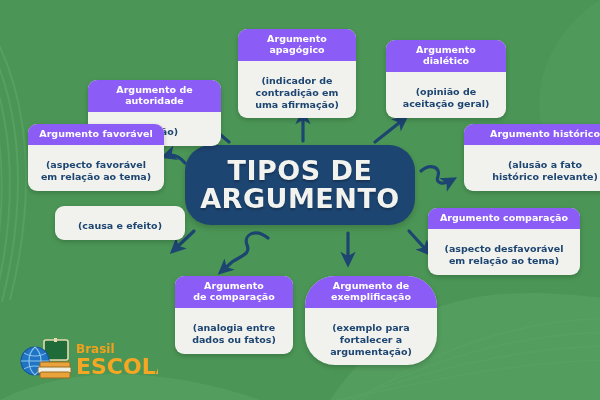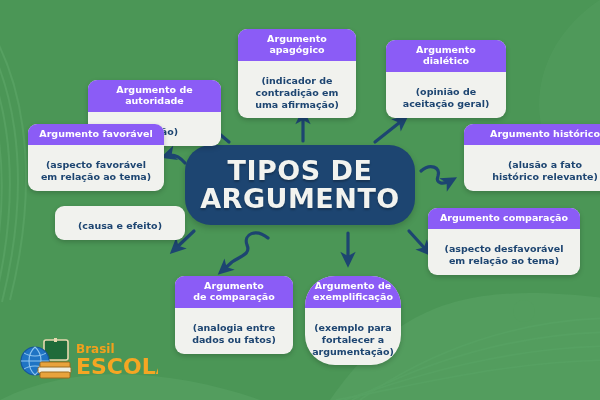--- a/index.html
+++ b/index.html
@@ -90,21 +90,21 @@
 
   
   #node-autoridade     { left: 88px;  top: 40px;  width: 133px; margin-top: 40px; }
   #node-apagogico      { left: 238px; top: 29px;  width: 118px; }
   #node-dialetico      { left: 386px; top: 40px;  width: 120px; }
   #node-favoravel      { left: 28px;  top: 124px; width: 136px; }
   #node-historico      { left: 447px; top: 124px; width: 162px; margin-left: 17px; }
   #node-raciocinio     { left: 55px;  top: 206px; width: 130px; }
   #node-contrario      { left: 428px; top: 208px; width: 152px; }
   #node-comparacao     { left: 175px; top: 276px; width: 118px; }
-  #node-exemplificacao { left: 305px; top: 276px; width: 96px; border-radius: 30px; }
+  #node-exemplificacao { left: 305px; top: 276px; width: 132px; border-radius: 30px; }
 
   
   #logo {
     position: absolute;
     left: 18px;
     top: 338px;
     width: 140px;
     height: 46px;
   }
   .logo-text-brasil {

